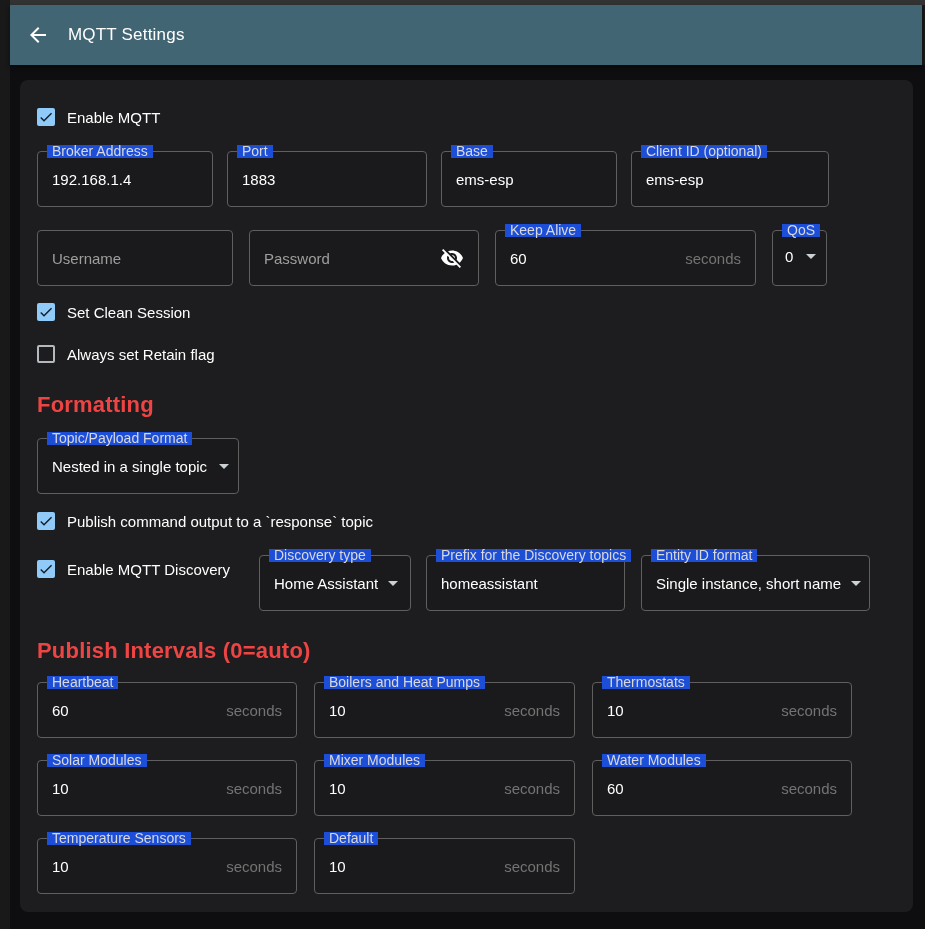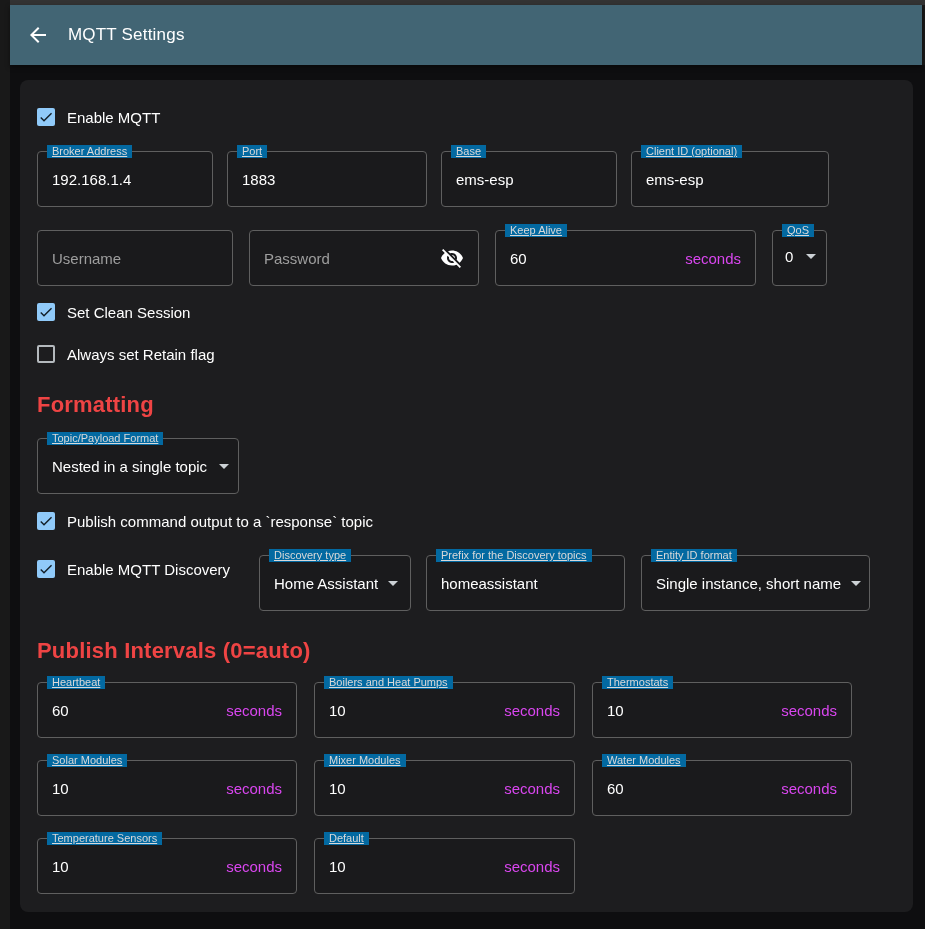--- a/index.html
+++ b/index.html
@@ -34,29 +34,29 @@
   .cb .check{display:none;position:absolute;left:1px;top:1px;width:16px;height:16px;fill:#101c26;}
   .cb.checked .check{display:block;}
   .cb-label{font-size:15px;color:#fff;}
   
   .field{
     position:relative;height:56px;box-sizing:border-box;border:1px solid #5f5f5f;
     border-radius:4px;background:#1a1a1c;display:flex;align-items:center;
     padding:0 14px;flex:none;
   }
   .notch-label{
-    position:absolute;top:-7px;left:9px;font-size:11px;line-height:13px;
-    color:#d9d9d9;background:#0369a1;padding:0 5px;white-space:nowrap;text-decoration:underline;
+    position:absolute;top:-7px;left:9px;font-size:14px;line-height:13px;
+    color:#d9d9d9;background:#1d4ed8;padding:0 5px;white-space:nowrap;
   }
   .field input{
     flex:1 1 auto;min-width:0;background:transparent;border:none;outline:none;
     color:#fff;font-size:15px;font-family:inherit;padding:0;
   }
   .field input::placeholder{color:#9e9e9e;opacity:1;}
-  .suffix{margin-left:auto;color:#d946ef;font-size:15px;white-space:nowrap;padding-left:8px;}
+  .suffix{margin-left:auto;color:#737373;font-size:15px;white-space:nowrap;padding-left:8px;}
   .eye{width:24px;height:24px;flex:none;margin-left:8px;cursor:pointer;}
   .eye svg{width:24px;height:24px;fill:#fff;}
   .sel-value{font-size:15px;color:#fff;white-space:nowrap;}
   .arrow{width:0;height:0;border-left:5px solid transparent;border-right:5px solid transparent;
          border-top:5px solid #ccd1d5;margin-left:auto;flex:none;}
   .sel .arrow{margin-left:auto;}
   
   .row{display:flex;}
   .section-heading{font-size:22px;color:#ef4444;font-weight:700;letter-spacing:.2px;}
   .grid-intervals{display:grid;grid-template-columns:260px 261px 260px;column-gap:17px;row-gap:22px;}

